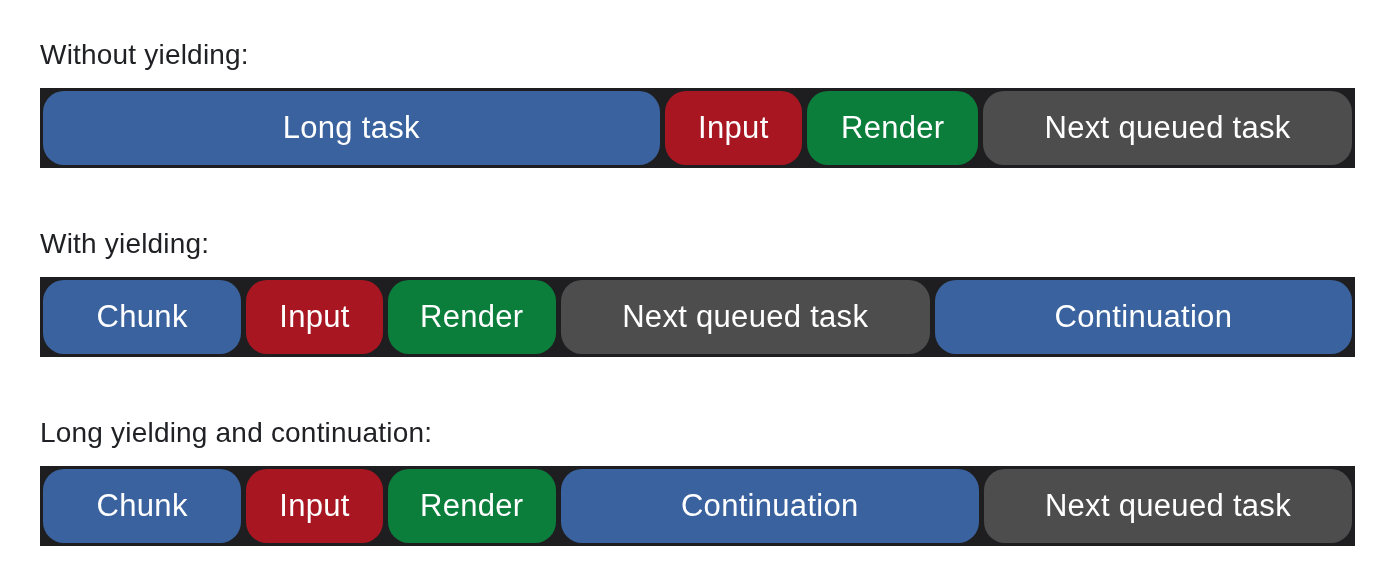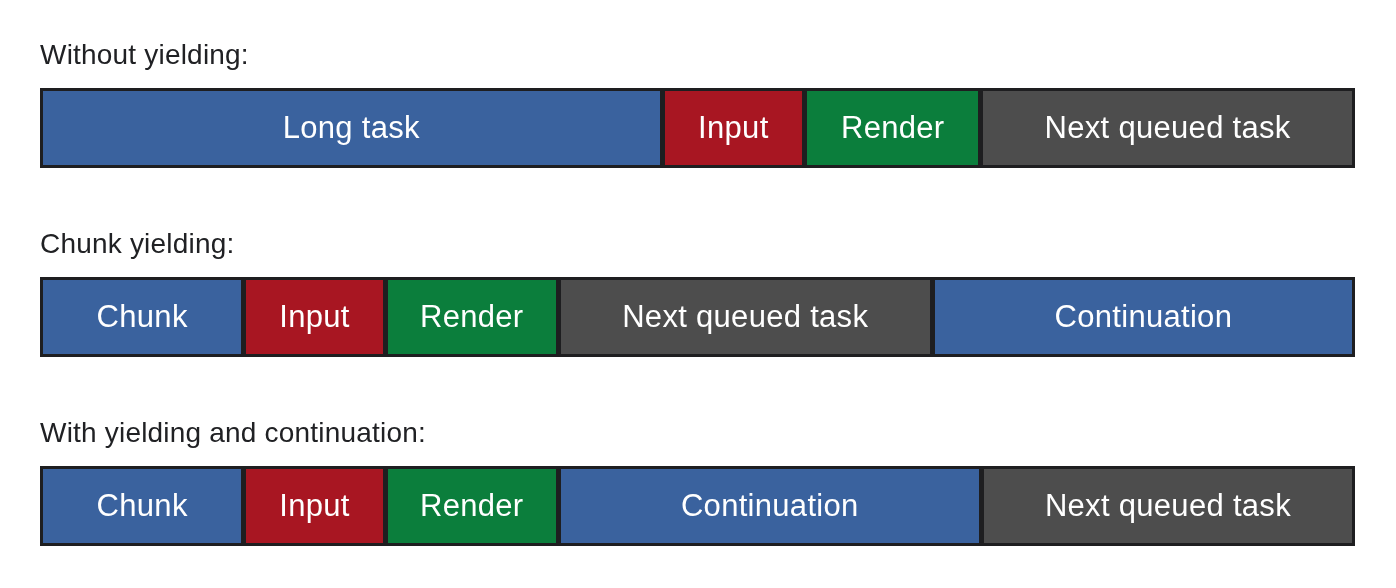--- a/index.html
+++ b/index.html
@@ -42,48 +42,49 @@
     align-items: center;
     justify-content: center;
     color: var(--bar-text, #ffffff);
     font-size: 31px;
     letter-spacing: 0.3px;
     white-space: nowrap;
     overflow: hidden;
     flex-basis: 0;
     flex-shrink: 1;
     min-width: 0;
+    border-radius: 21px;
   }
 </style>
 </head>
 <body>
 
 <div class="section">
   <div class="section-label">Without yielding:</div>
   <div class="bar">
     <div class="seg" style="flex-grow: 627; background: rgb(58, 98, 158);">Long task</div>
     <div class="seg" style="flex-grow: 140; background: rgb(168, 22, 34);">Input</div>
     <div class="seg" style="flex-grow: 174; background: rgb(11, 126, 60);">Render</div>
     <div class="seg" style="flex-grow: 375; background: rgb(77, 77, 77);">Next queued task</div>
   </div>
 </div>
 
 <div class="section">
-  <div class="section-label">Chunk yielding:</div>
+  <div class="section-label">With yielding:</div>
   <div class="bar">
     <div class="seg" style="flex-grow: 202; background: rgb(58, 98, 158);">Chunk</div>
     <div class="seg" style="flex-grow: 139; background: rgb(168, 22, 34);">Input</div>
     <div class="seg" style="flex-grow: 171; background: rgb(11, 126, 60);">Render</div>
     <div class="seg" style="flex-grow: 376; background: rgb(77, 77, 77);">Next queued task</div>
     <div class="seg" style="flex-grow: 425; background: rgb(58, 98, 158);">Continuation</div>
   </div>
 </div>
 
 <div class="section">
-  <div class="section-label">With yielding and continuation:</div>
+  <div class="section-label">Long yielding and continuation:</div>
   <div class="bar">
     <div class="seg" style="flex-grow: 202; background: rgb(58, 98, 158);">Chunk</div>
     <div class="seg" style="flex-grow: 139; background: rgb(168, 22, 34);">Input</div>
     <div class="seg" style="flex-grow: 171; background: rgb(11, 126, 60);">Render</div>
     <div class="seg" style="flex-grow: 426; background: rgb(58, 98, 158);">Continuation</div>
     <div class="seg" style="flex-grow: 375; background: rgb(77, 77, 77);">Next queued task</div>
   </div>
 </div>
 
 </body></html>

